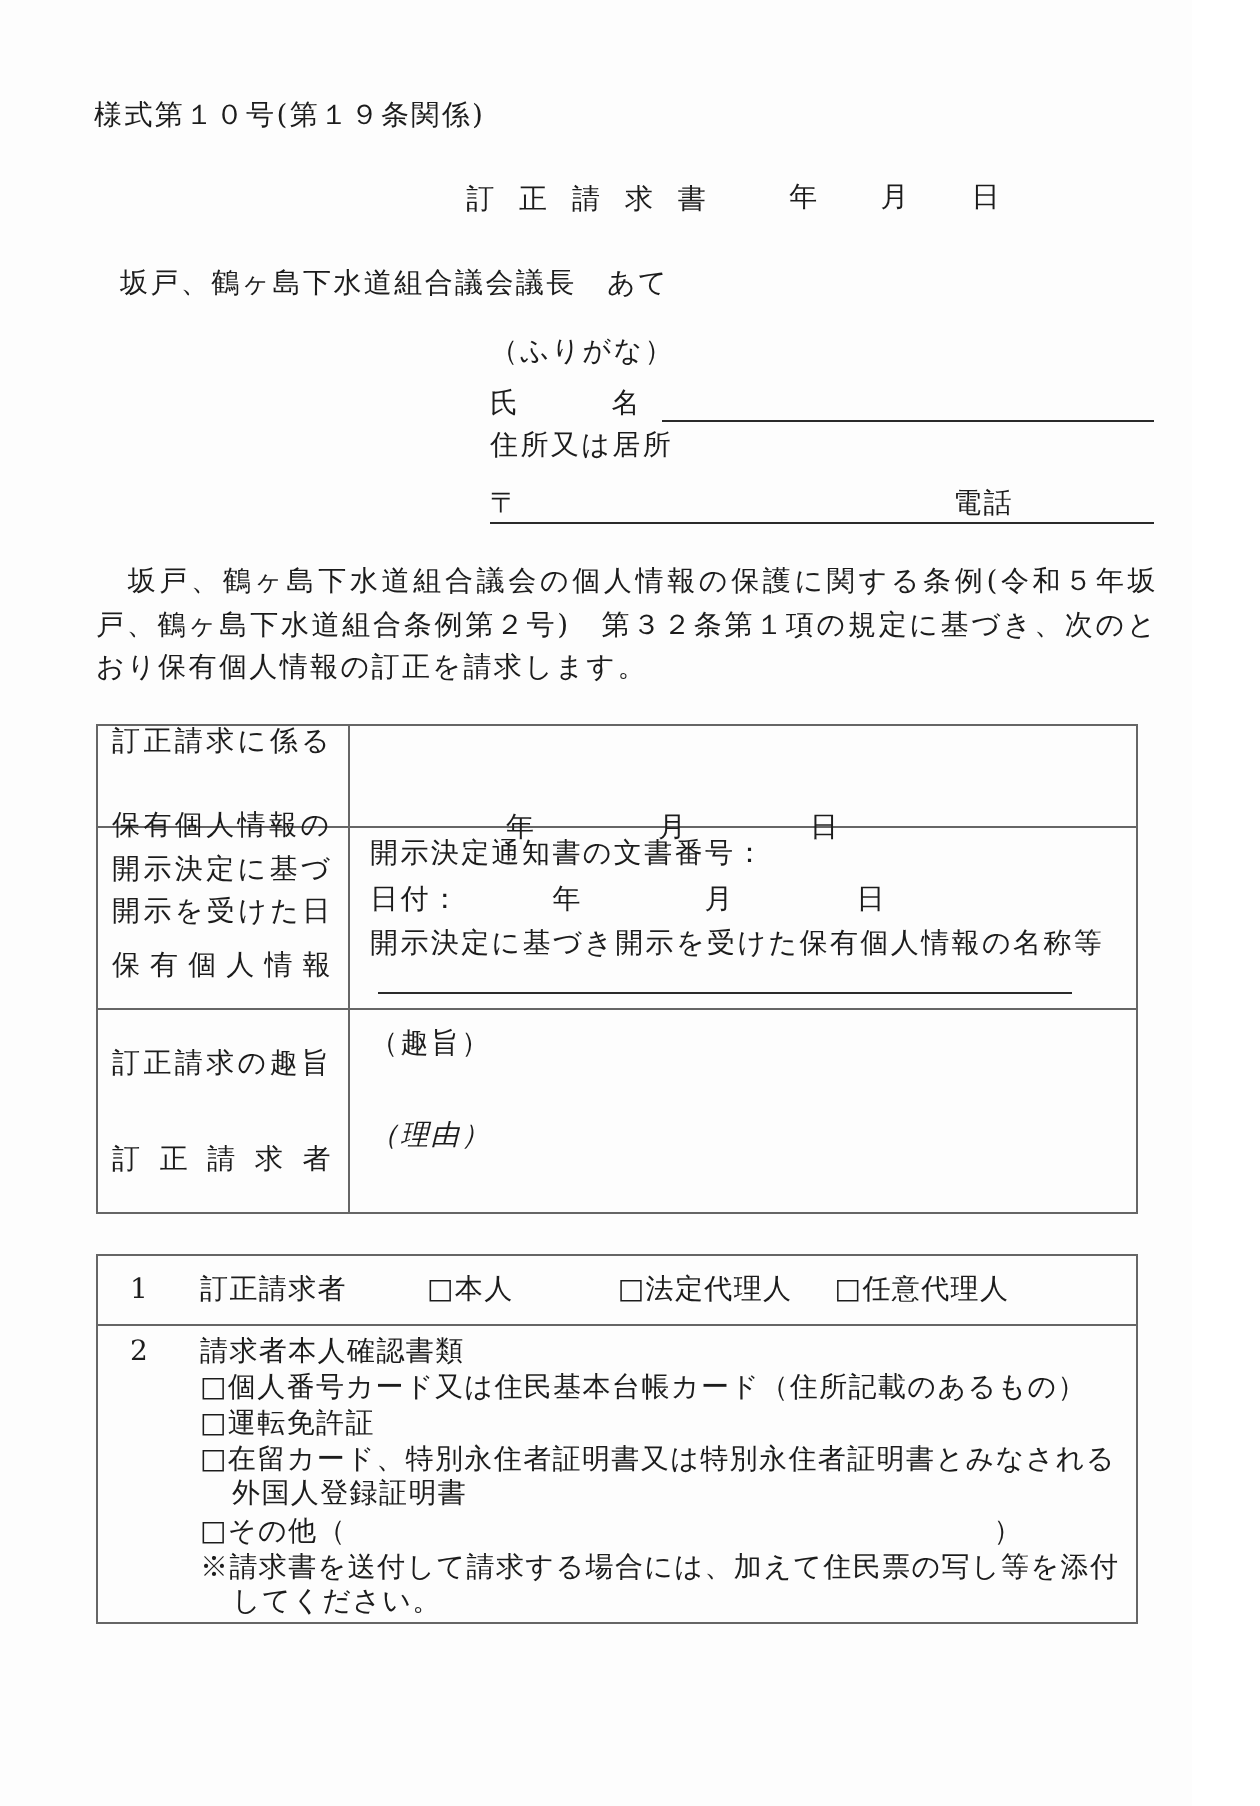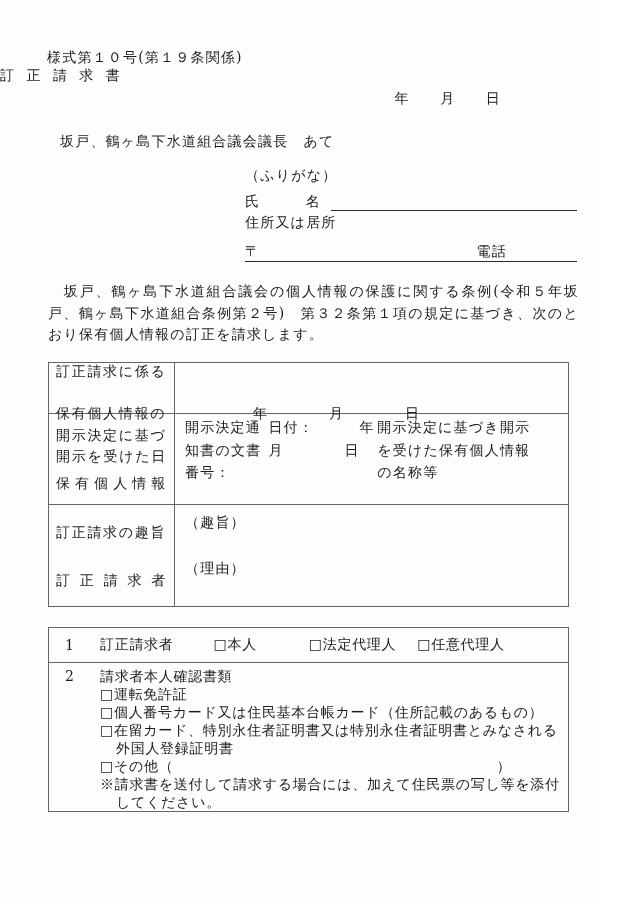--- a/index.html
+++ b/index.html
@@ -13,21 +13,21 @@
     position:relative;
     width:596px; height:903px;
     background:#fdfdfd;
     font-size:14px;
     letter-spacing:1.2px;
     overflow:hidden;
   }
   .abs { position:absolute; }
 
   .form-number { left:47px; top:49px; }
-  .doc-title   { left:0; top:67px; width:590px; letter-spacing:4px; }
+  .doc-title   { left:0; top:91px; width:590px; text-align:center; letter-spacing:4px; }
   .date-top    { top:90px; right:95px; }
   .addressee   { left:60px; top:133px; }
 
   .furigana    { left:245px; top:167px; }
   .name-row    { left:245px; top:189px; width:332px; height:22px; display:flex; align-items:flex-end; }
   .name-label  { flex:none; padding-right:10px; }
   .uline       { flex:1 1 auto; border-bottom:1px solid #2a2a2a; height:100%; }
   .addr-label  { left:245px; top:214px; }
   .postal-row  { left:245px; top:240px; width:332px; height:22px;
                  border-bottom:1px solid #2a2a2a; display:flex; align-items:flex-end; }
@@ -40,38 +40,38 @@
   .t1 { left:48px; top:362px; width:521px; border:1px solid #666; background:transparent; }
   .trow { display:grid; grid-template-columns:126px 1fr; }
   .trow + .trow { border-top:1px solid #666; }
   .hd { border-right:1px solid #666; padding:0 7px; letter-spacing:1.7px;
         display:flex; flex-direction:column; justify-content:center;gap:26px; }
   .jspread { text-align:justify; text-align-last:justify; }
   .r1 { height:50px; }  .r1 .hd { line-height:16.4px; }
   .r2 { height:91px; }  .r2 .hd { line-height:22px; }
   .r3 { height:102px; } .r3 .hd { line-height:22px; }
   .r1 .val { display:flex; align-items:center; padding-left:78px; }
-  .r2 .val { display:flex; flex-direction:row; padding:2px 12px 0 10px; line-height:22.5px; }
+  .r2 .val { display:flex; flex-direction:column; padding:2px 12px 0 10px; line-height:22.5px; }
   .fill-underline { border-bottom:1px solid #2a2a2a; margin:auto 20px 7px 4px; }
   .r3 .val { padding:6px 12px 0 10px; line-height:22px; }
-  .reason-label { margin-top:24px; }
+  .reason-label { margin-top:24px;font-style:italic; }
 
   
   .t2 { left:48px; top:627px; width:521px; border:1px solid #666; letter-spacing:0.7px; }
   .t2-row1 { height:35px; border-bottom:1px solid #666;
              display:flex; align-items:center; padding-left:16px; white-space:nowrap; }
   .t2-num   { display:inline-block; width:35px; flex:none; }
   .opt1 { margin-left:40px; }
   .opt2 { margin-left:52px; }
   .opt3 { margin-left:21px; }
   .t2-row2 { padding:4px 0 0 16px; line-height:18px; white-space:nowrap; }
   .t2-line  { display:block; }
   .head-line .t2-heading { display:inline-block; }
   .ind1 { padding-left:35px; }
-  .ind2 { padding-left:51px; }
+  .ind2 { padding-left:51px;font-family:Liberation Mono, monospace; }
 </style>
 </head>
 <body>
 
 <div class="page">
 
   <div class="abs form-number">様式第１０号(第１９条関係)</div>
   <div class="abs doc-title">訂 正 請 求 書</div>
   <div class="abs date-top">年　　月　　日</div>
   <div class="abs addressee">坂戸、鶴ヶ島下水道組合議会議長　あて</div>
@@ -140,22 +140,22 @@
       <span>訂正請求者</span>
       <span class="opt1">□本人</span>
       <span class="opt2">□法定代理人</span>
       <span class="opt3">□任意代理人</span>
     </div>
 
     <div class="t2-row2">
       <div class="t2-line head-line">
         <span class="t2-num">2</span><span class="t2-heading">請求者本人確認書類</span>
       </div>
+      <div class="t2-line ind1">□個人番号カード又は住民基本台帳カード（住所記載のあるもの）</div>
       <div class="t2-line ind1">□運転免許証</div>
-      <div class="t2-line ind1">□個人番号カード又は住民基本台帳カード（住所記載のあるもの）</div>
       <div class="t2-line ind1">□在留カード、特別永住者証明書又は特別永住者証明書とみなされる</div>
       <div class="t2-line ind2">外国人登録証明書</div>
       <div class="t2-line ind1">□その他（　　　　　　　　　　　　　　　　　　　　　　）</div>
       <div class="t2-line ind1">※請求書を送付して請求する場合には、加えて住民票の写し等を添付</div>
       <div class="t2-line ind2">してください。</div>
     </div>
 
   </div>
 
 </div>

